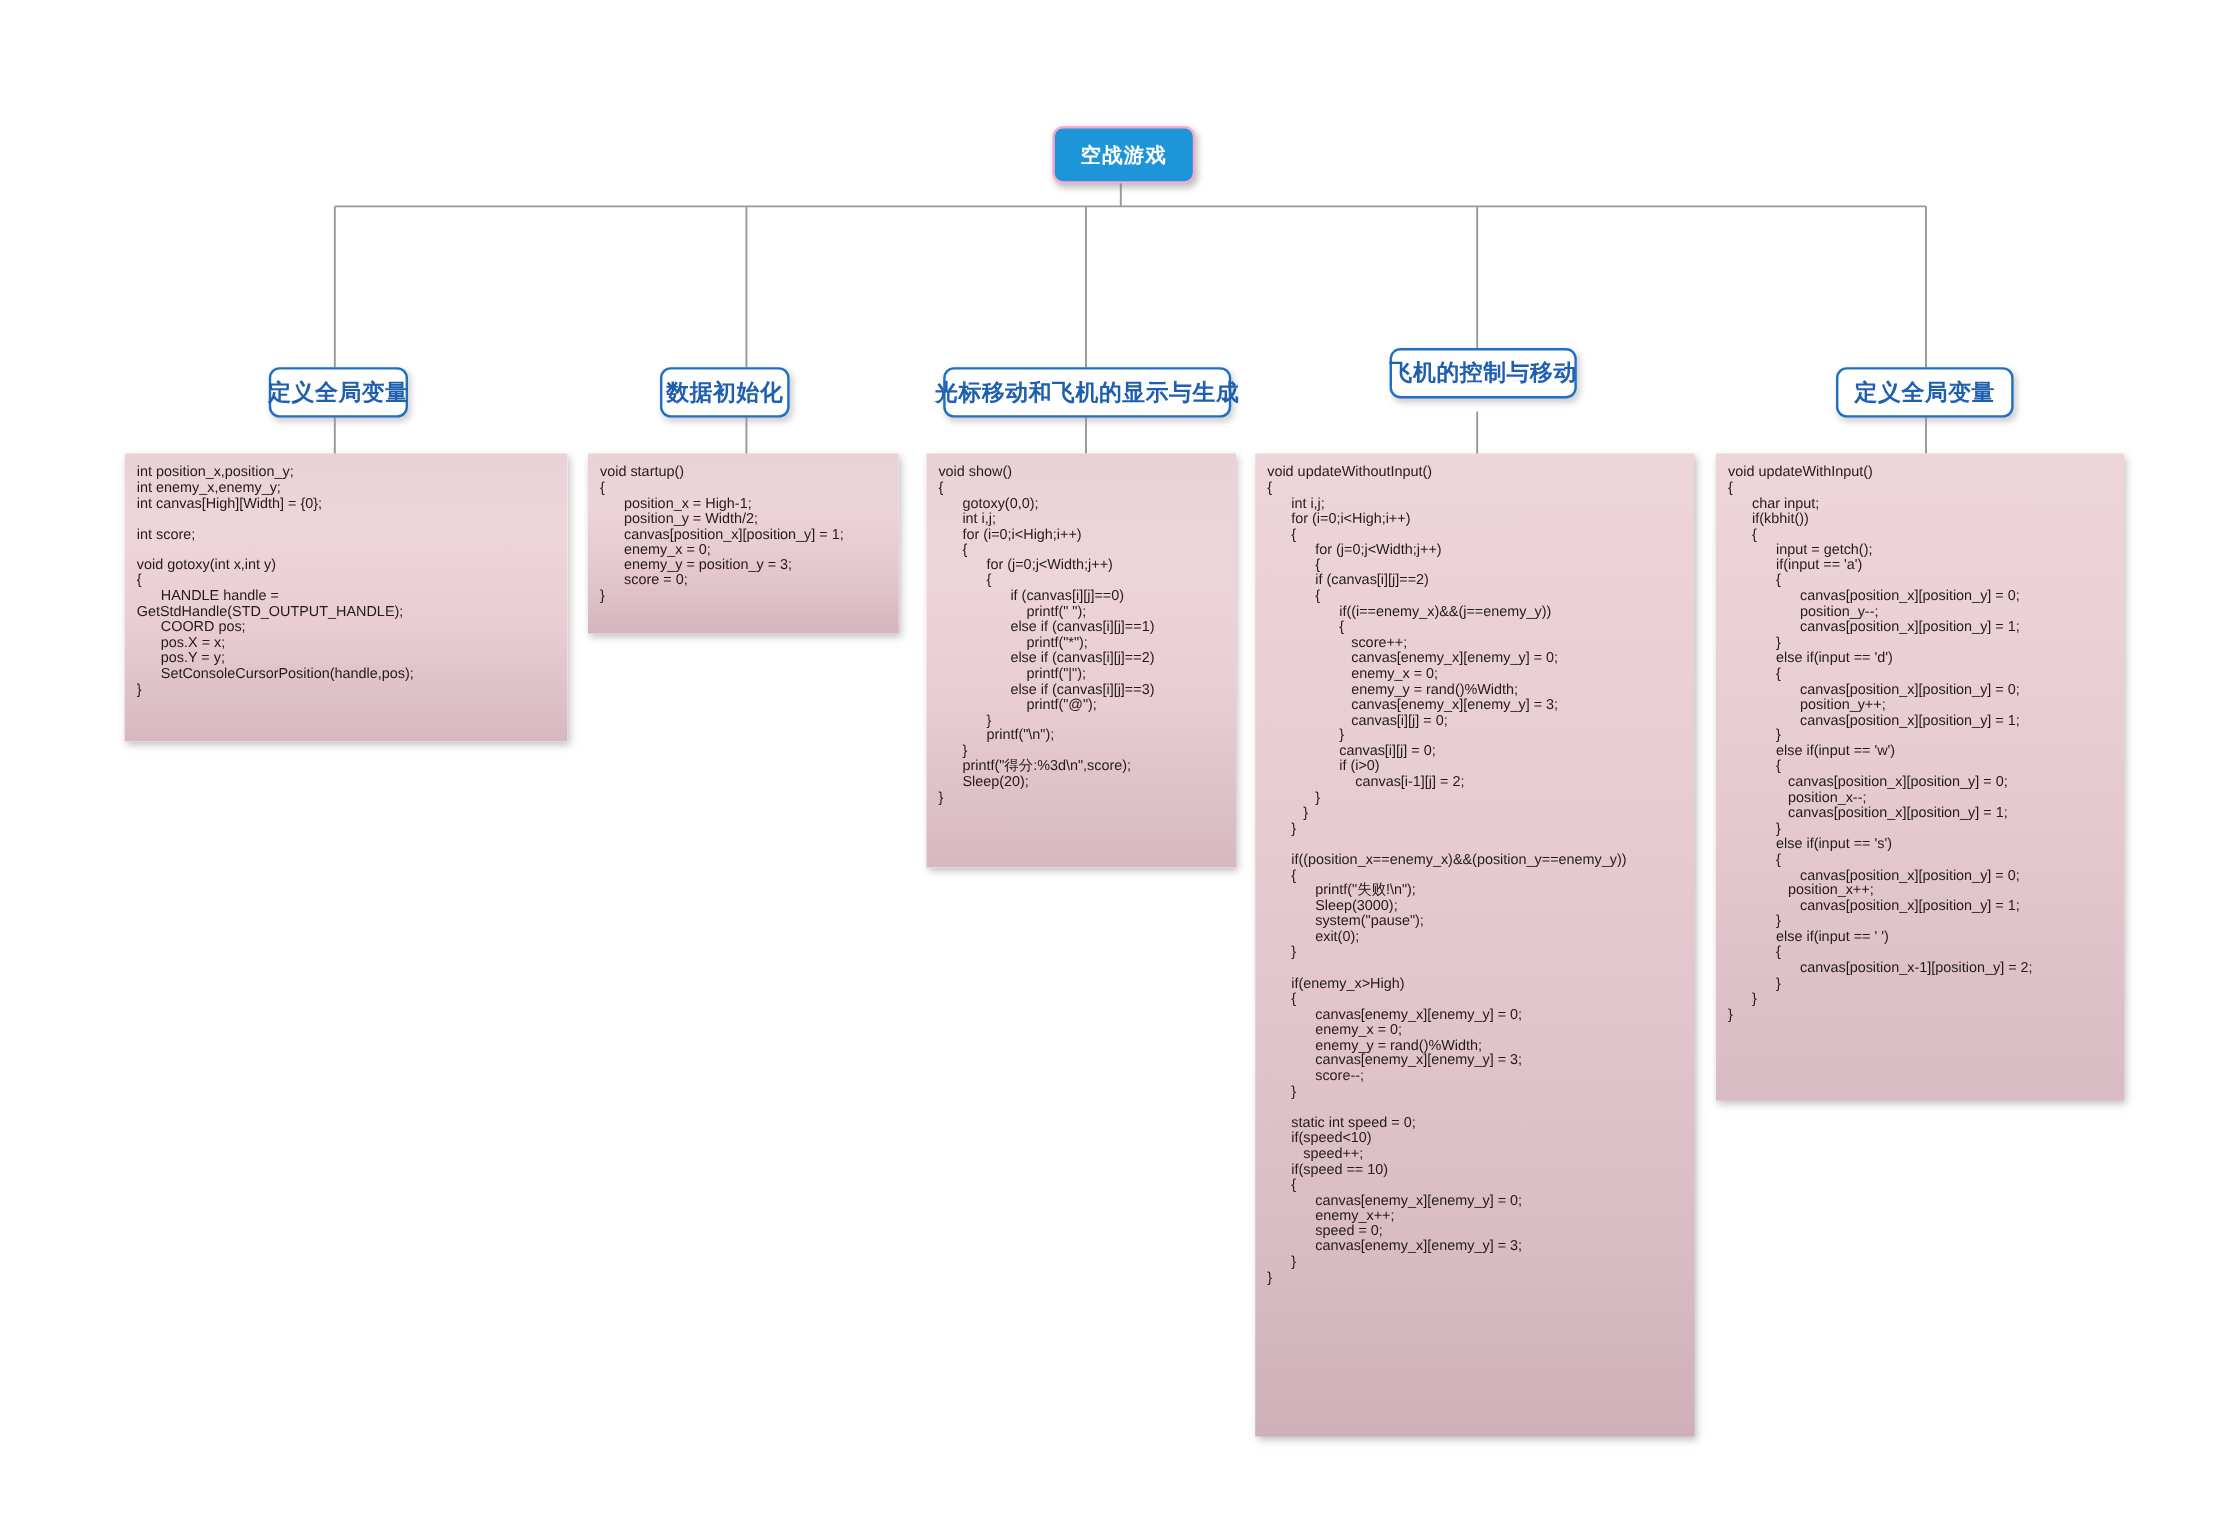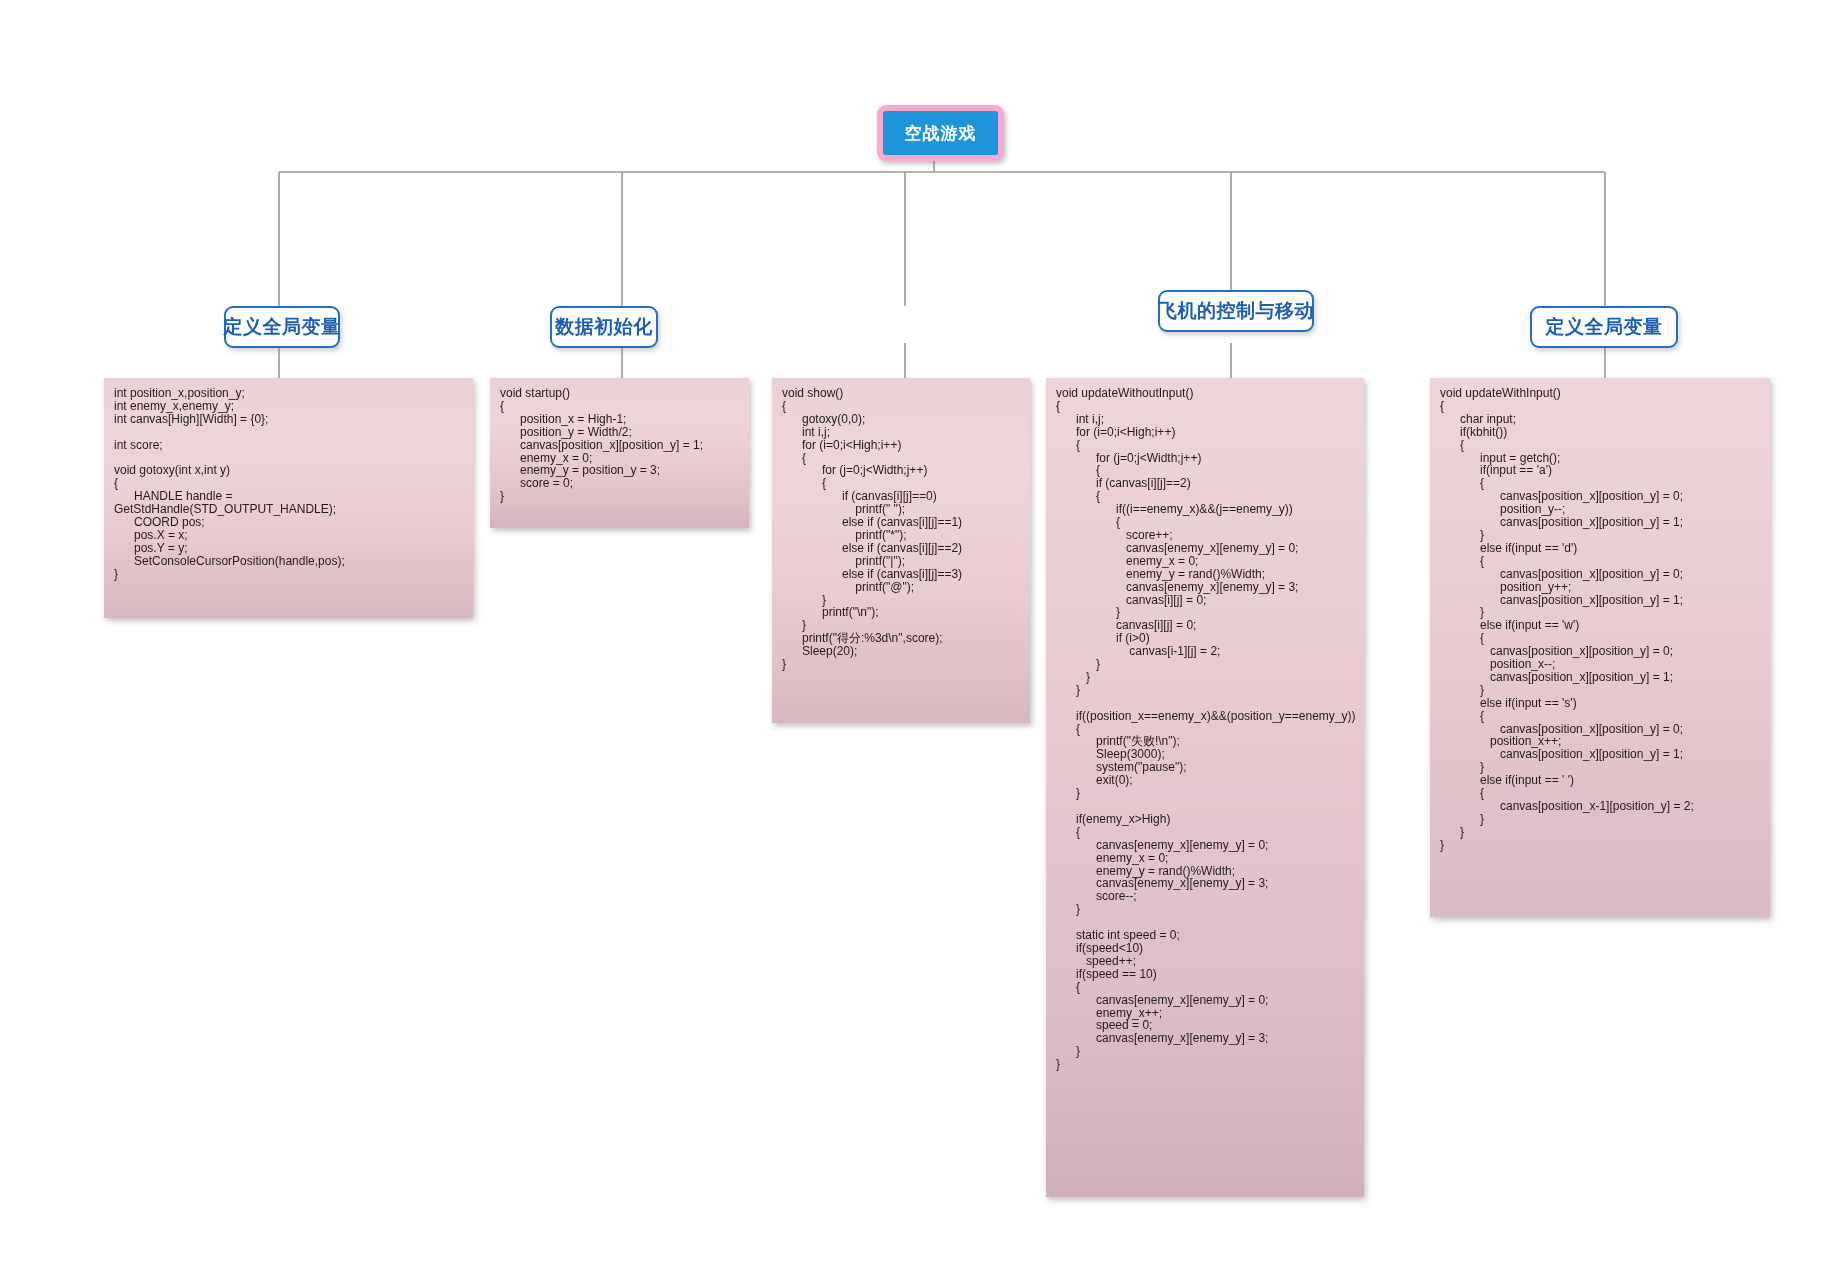--- a/index.html
+++ b/index.html
@@ -7,21 +7,21 @@
     width:1845px;height:1281px;position:relative;overflow:hidden;
     font-family:"Liberation Sans","DejaVu Sans",sans-serif;
   }
   #canvas{position:absolute;left:0;top:0;width:1845px;height:1281px;}
   svg.wires{position:absolute;left:0;top:0;width:1845px;height:1281px;pointer-events:none;}
 
   
   .root-node{
     position:absolute;
     background:#1e95d9;
-    border:6px solid #f9a8d4;
+    border:2px solid #f9a8d4;
     border-radius:9px;
     color:#ffffff;
     font-weight:bold;
     font-size:17px;
     letter-spacing:1px;
     display:flex;align-items:center;justify-content:center;
     box-shadow:2px 3px 5px rgba(120,120,120,.45);
     white-space:nowrap;
   }
 
@@ -89,20 +89,23 @@
   </div>
 
   <div class="topic-node" style="left:224px;top:306px;width:112px;height:38px;">
     <span>定义全局变量</span>
   </div>
 
   <div class="topic-node" style="left:550px;top:306px;width:104px;height:38px;">
     <span>数据初始化</span>
   </div>
 
+  <div class="topic-node" style="left:786px;top:306px;width:236px;height:38px;">
+    <span>光标移动和飞机的显示与生成</span>
+  </div>
 
   <div class="topic-node" style="left:1158px;top:290px;width:152px;height:38px;">
     <span>飞机的控制与移动</span>
   </div>
 
   <div class="topic-node" style="left:1530px;top:306px;width:144px;height:38px;">
     <span>定义全局变量</span>
   </div>
 
   <div class="code-box c1" style="left:104px;top:378px;width:369px;height:240px;">int position_x,position_y;
@@ -147,21 +150,21 @@
                       printf("|");
                   else if (canvas[i][j]==3)
                       printf("@");
             }
             printf("\n");
       }
       printf("得分:%3d\n",score);
       Sleep(20);
 }</div>
 
-  <div class="code-box c4" style="left:1046px;top:378px;width:318px;height:819px;">void updateWithoutInput()
+  <div class="code-box c4" style="left:1046px;top:378px;width:366px;height:819px;">void updateWithoutInput()
 {
       int i,j;
       for (i=0;i&lt;High;i++)
       {
             for (j=0;j&lt;Width;j++)
             {
             if (canvas[i][j]==2)
             {
                   if((i==enemy_x)&amp;&amp;(j==enemy_y))
                   {

